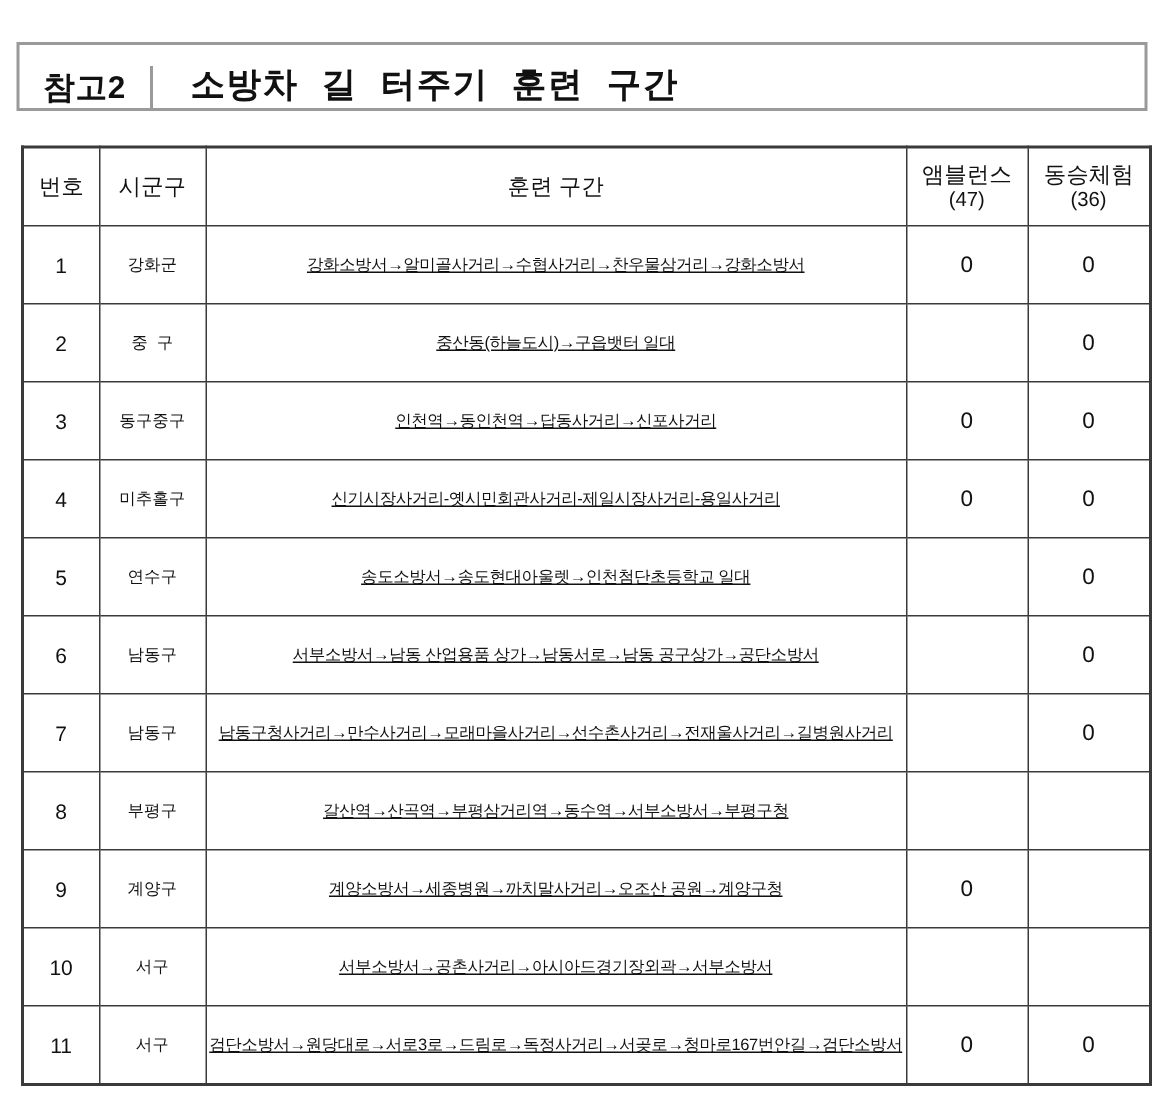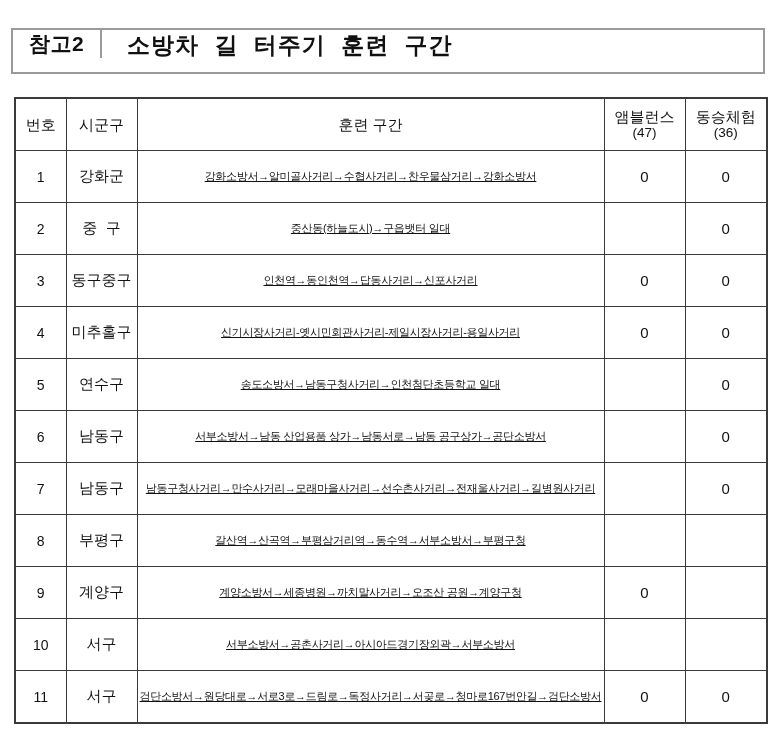--- a/index.html
+++ b/index.html
@@ -19,21 +19,21 @@
 
   
   .ref-box {
     position: absolute;
     left: 11px;
     top: 28px;
     width: 750px;
     height: 42px;
     border: 2px solid #9a9a9a;
     display: flex;
-    align-items: flex-start;
+    align-items: flex-end;
     background: #ffffff;
   }
   .ref-label {
     width: 87px;
     border-right: 2px solid #9a9a9a;
     display: flex;
     align-items: center;
     justify-content: center;
     font-size: 21px;
     font-weight: bold;
@@ -81,21 +81,21 @@
     font-weight: normal;
     font-size: 15px;
     line-height: 1.15;
     margin-top: 43px;
   }
   th.hdr .sub {
     display: block;
     font-size: 13.5px;
   }
   td.no    { font-size: 14px; }
-  td.dist  { font-size: 15px; white-space: pre; }
+  td.dist  { font-size: 11px; white-space: pre; }
   td.route {
     text-align: left;
     font-size: 11px;
     padding: 0 6px 0 9px;
     letter-spacing: -0.3px;
     white-space: nowrap;
     text-decoration: underline;
   }
   td.mark  { font-size: 15px; }
 </style>
@@ -157,21 +157,21 @@
       <tr>
         <td class="no">4</td>
         <td class="dist">미추홀구</td>
         <td class="route">신기시장사거리-옛시민회관사거리-제일시장사거리-용일사거리</td>
         <td class="mark">0</td>
         <td class="mark">0</td>
       </tr>
       <tr>
         <td class="no">5</td>
         <td class="dist">연수구</td>
-        <td class="route">송도소방서→남동구청사거리→인천첨단초등학교 일대</td>
+        <td class="route">송도소방서→송도현대아울렛→인천첨단초등학교 일대</td>
         <td class="mark"></td>
         <td class="mark">0</td>
       </tr>
       <tr>
         <td class="no">6</td>
         <td class="dist">남동구</td>
         <td class="route">서부소방서→남동 산업용품 상가→남동서로→남동 공구상가→공단소방서</td>
         <td class="mark"></td>
         <td class="mark">0</td>
       </tr>

